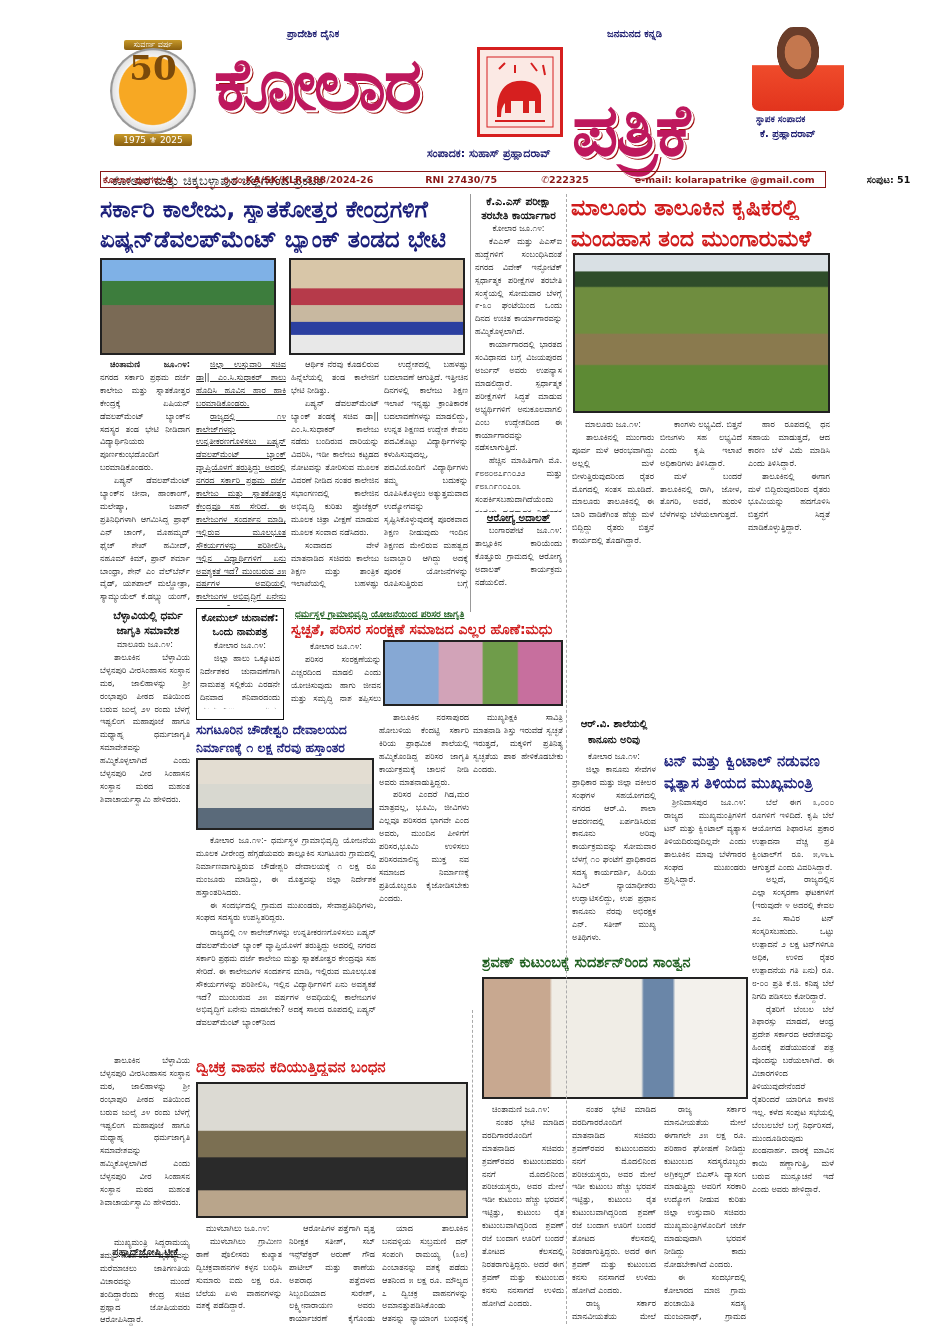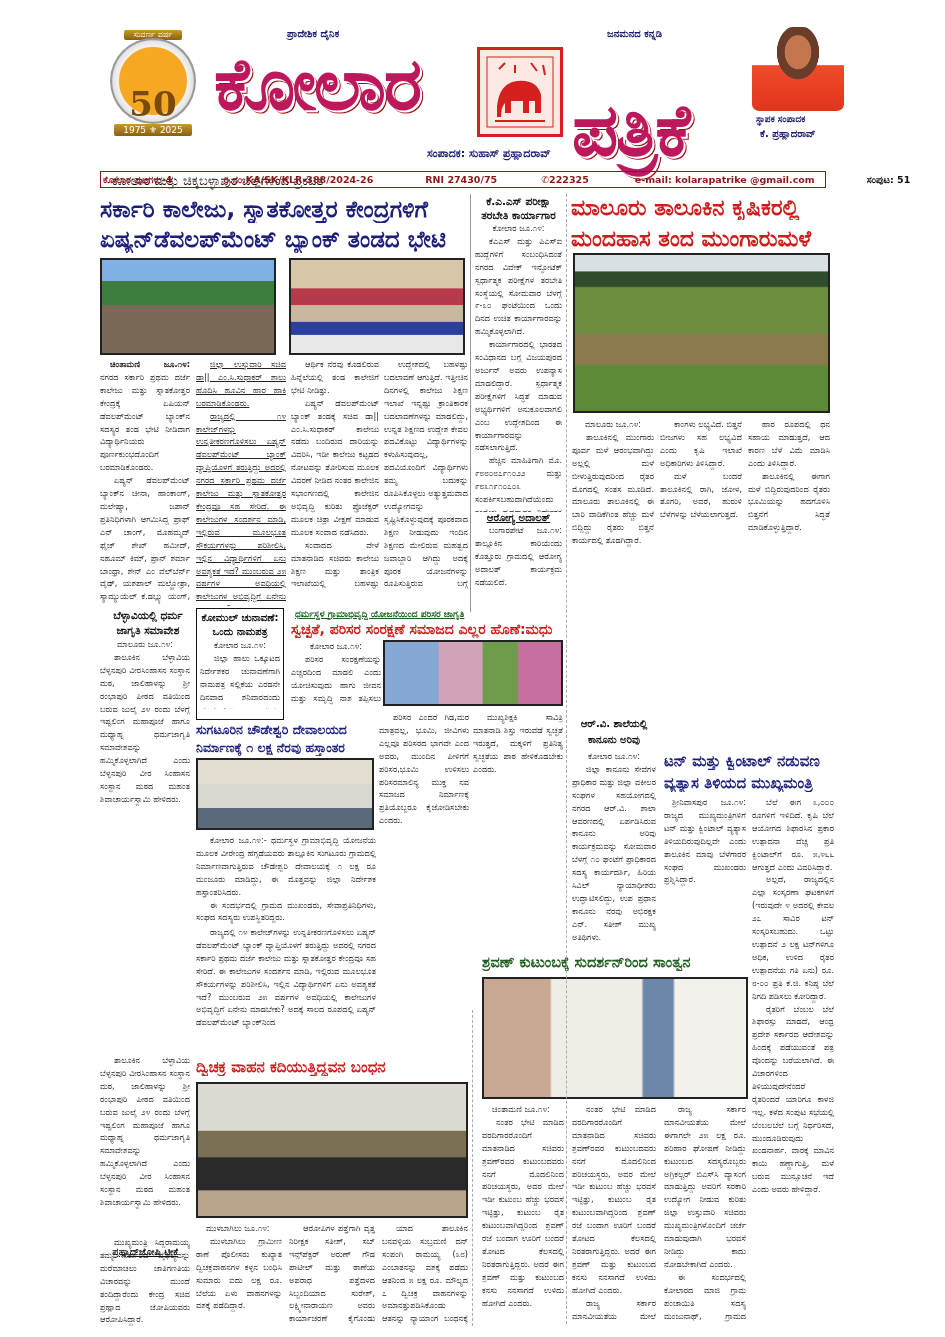--- a/index.html
+++ b/index.html
@@ -6,21 +6,21 @@
   html, body { width: 945px; height: 1337px; background: #fff; overflow: hidden; }
   body { font-family: "DejaVu Sans", sans-serif; color: #111; position: relative; }
 
   .abs { position: absolute; }
 
   
   .tagline { font-size: 10px; font-weight: bold; color: #1a1a6e; }
   .title-word { font-family: "DejaVu Serif", serif; font-weight: bold; font-size: 72px; color: #be185d;
     text-shadow: 2px 2px 0 #fff, 3px 3px 0 #a01010; letter-spacing: -2px; line-height: 1; }
   .emblem { border: 3px solid #d61f1f; background: #fbe9e4; display:flex; align-items:center; justify-content:center; }
-  .logo-ring { width: 86px; height: 86px; border-radius: 50%; background: radial-gradient(circle, #f7a823 55%, #f2f2f2 57%, #e4e4e4 66%, #999 68%); display:flex; align-items:flex-end; justify-content:center; }
+  .logo-ring { width: 86px; height: 86px; border-radius: 50%; background: radial-gradient(circle, #f7a823 55%, #f2f2f2 57%, #e4e4e4 66%, #999 68%); display:flex; align-items:flex-start; justify-content:center; }
   .logo-50 { font-family: "DejaVu Serif", serif; font-size: 34px; font-weight: bold; color: #7a4a0b; }
   .ribbon { background: linear-gradient(#c89a2a, #8a5f10); color: #fff; font-size: 8px; text-align:center; border-radius: 2px; }
   .subline { font-size: 13px; color: #111; margin-top: 18px; }
   .editor { font-size: 11px; font-weight: bold; color: #1a1a6e; }
   .portrait { background: radial-gradient(ellipse at 50% 30%, #c4774e 0 20%, #6a3d2a 21% 32%, transparent 33%), linear-gradient(#fff 0 45%, #ef4b2b 46%, #e2341d 100%); border-radius: 45% 45% 8% 8%; }
 
   
   .infobar { left: 100px; top: 171px; width: 726px; height: 17px; border: 1.5px solid #8a1818; display:flex; align-items:center; font-size: 9.5px; white-space: nowrap; gap: 40px; }
   .infobar span { margin-right: 12px; }
   .infobar .red { color: #8a1818; font-weight: bold; }
@@ -47,21 +47,21 @@
   .col p { text-indent: 14px; }
   .col-rule { border-left: 1px solid #999; }
   .box { border: 1.5px solid #111; }
   .underline { text-decoration: underline; }
 </style>
 </head>
 <body>
 
 <div class="abs" style="left:0;top:0;width:945px;height:170px;">
 
-  <div class="abs" style="left:108px;top:30px;width:90px;height:108px;">
+  <div class="abs" style="left:108px;top:40px;width:90px;height:108px;">
     <div class="abs ribbon" style="left:16px;top:0;width:58px;height:10px;line-height:10px;">ಸುವರ್ಣ ವರ್ಷ</div>
     <div class="abs logo-ring" style="left:2px;top:8px;">
       <span class="logo-50">50</span>
     </div>
     <div class="abs ribbon" style="left:6px;top:94px;width:78px;height:12px;line-height:12px;font-size:9px;">1975 ⚜ 2025</div>
   </div>
 
   <div class="abs tagline" style="left:287px;top:28px;">ಪ್ರಾದೇಶಿಕ ದೈನಿಕ</div>
   <div class="abs tagline" style="left:607px;top:28px;">ಜನಮನದ ಕನ್ನಡಿ</div>
 
@@ -173,20 +173,21 @@
 </div>
 
 <div class="abs hl-green underline" style="left:295px;top:609px;width:268px;font-size:9px;white-space:nowrap;overflow:hidden;">ಧರ್ಮಸ್ಥಳ ಗ್ರಾಮಾಭಿವೃದ್ಧಿ ಯೋಜನೆಯಿಂದ ಪರಿಸರ ಜಾಗೃತಿ</div>
 <div class="abs hl-red" style="left:291px;top:621px;width:272px;font-size:14px;white-space:nowrap;overflow:hidden;">ಸ್ವಚ್ಛತೆ, ಪರಿಸರ ಸಂರಕ್ಷಣೆ ಸಮಾಜದ ಎಲ್ಲರ ಹೊಣೆ:ಮಧು</div>
 <div class="abs col" style="left:291px;top:640px;width:90px;height:66px;">
   <p style="text-align:center;text-indent:0">ಕೋಲಾರ ಜೂ.೧೪:</p>
   <p>ಪರಿಸರ ಸಂರಕ್ಷಣೆಯನ್ನು ಎಚ್ಚರದಿಂದ ಮಾಡಲಿ ಎಂದು ಯೋಚಿಸುವುದು ಹಾಗು ಜೀವನ ಮತ್ತು ಸಮೃದ್ಧಿ ನಾಶ ತಪ್ಪಿಸಲು ಪರಿಸರ ಸಂರಕ್ಷಿಸುವ ಸಂಕಲ್ಪ ಮಾಡೋಣ ಎಂದು ಧರ್ಮಸ್ಥಳ ಗ್ರಾಮಾಭಿವೃದ್ಧಿ ಯೋಜನೆಯ 'ನಿರುಲಳಿಕೆ' ವಿಭಾಗದ ಮೇಲ್ವಿಚಾರಕ ಮಧು ಕರೆ ನೀಡಿದರು.</p>
 </div>
 <div class="abs photo ph-kids" style="left:383px;top:640px;width:180px;height:66px;"></div>
 <div class="abs col" style="left:379px;top:711px;width:90px;height:298px;">
+  <p>ತಾಲೂಕಿನ ನರಸಾಪುರದ ಹೋಬಳಿಯ ಕೆಂದಟ್ಟಿ ಸರ್ಕಾರಿ ಕಿರಿಯ ಪ್ರಾಥಮಿಕ ಶಾಲೆಯಲ್ಲಿ ಹಮ್ಮಿಕೊಂಡಿದ್ದ ಪರಿಸರ ಜಾಗೃತಿ ಕಾರ್ಯಕ್ರಮಕ್ಕೆ ಚಾಲನೆ ನೀಡಿ ಅವರು ಮಾತನಾಡುತ್ತಿದ್ದರು.</p>
   <p>ಪರಿಸರ ಎಂದರೆ ಗಿಡ,ಮರ ಮಾತ್ರವಲ್ಲ, ಭೂಮಿ, ಜೀವಿಗಳು ಎಲ್ಲವೂ ಪರಿಸರದ ಭಾಗವೇ ಎಂದ ಅವರು, ಮುಂದಿನ ಪೀಳಿಗೆಗೆ ಪರಿಸರ,ಭೂಮಿ ಉಳಿಸಲು ಪರಿಸರಮಾಲಿನ್ಯ ಮುಕ್ತ ನವ ಸಮಾಜದ ನಿರ್ಮಾಣಕ್ಕೆ ಪ್ರತಿಯೊಬ್ಬರೂ ಕೈಜೋಡಿಸಬೇಕು ಎಂದರು.</p>
 </div>
 <div class="abs col" style="left:473px;top:711px;width:90px;height:298px;">
   <p>ಮುಖ್ಯಶಿಕ್ಷಕಿ ಸಾವಿತ್ರಿ ಮಾತನಾಡಿ ಶಿಸ್ತು ಇರುವೆಡೆ ಸ್ವಚ್ಛತೆ ಇರುತ್ತದೆ, ಮಕ್ಕಳಿಗೆ ಪ್ರತಿನಿತ್ಯ ಸ್ವಚ್ಛತೆಯ ಪಾಠ ಹೇಳಿಕೊಡಬೇಕು ಎಂದರು.</p>
 </div>
 
 <div class="abs hl-blue" style="left:196px;top:722px;width:180px;font-size:12.5px;white-space:nowrap;overflow:hidden;">ಸುಗಟೂರಿನ ಚೌಡೇಶ್ವರಿ ದೇವಾಲಯದ</div>
 <div class="abs hl-blue" style="left:196px;top:740px;width:180px;font-size:12.5px;white-space:nowrap;overflow:hidden;">ನಿರ್ಮಾಣಕ್ಕೆ ೧ ಲಕ್ಷ ನೆರವು ಹಸ್ತಾಂತರ</div>
 <div class="abs photo ph-group" style="left:196px;top:758px;width:178px;height:72px;"></div>
 <div class="abs col" style="left:196px;top:834px;width:180px;height:90px;">

